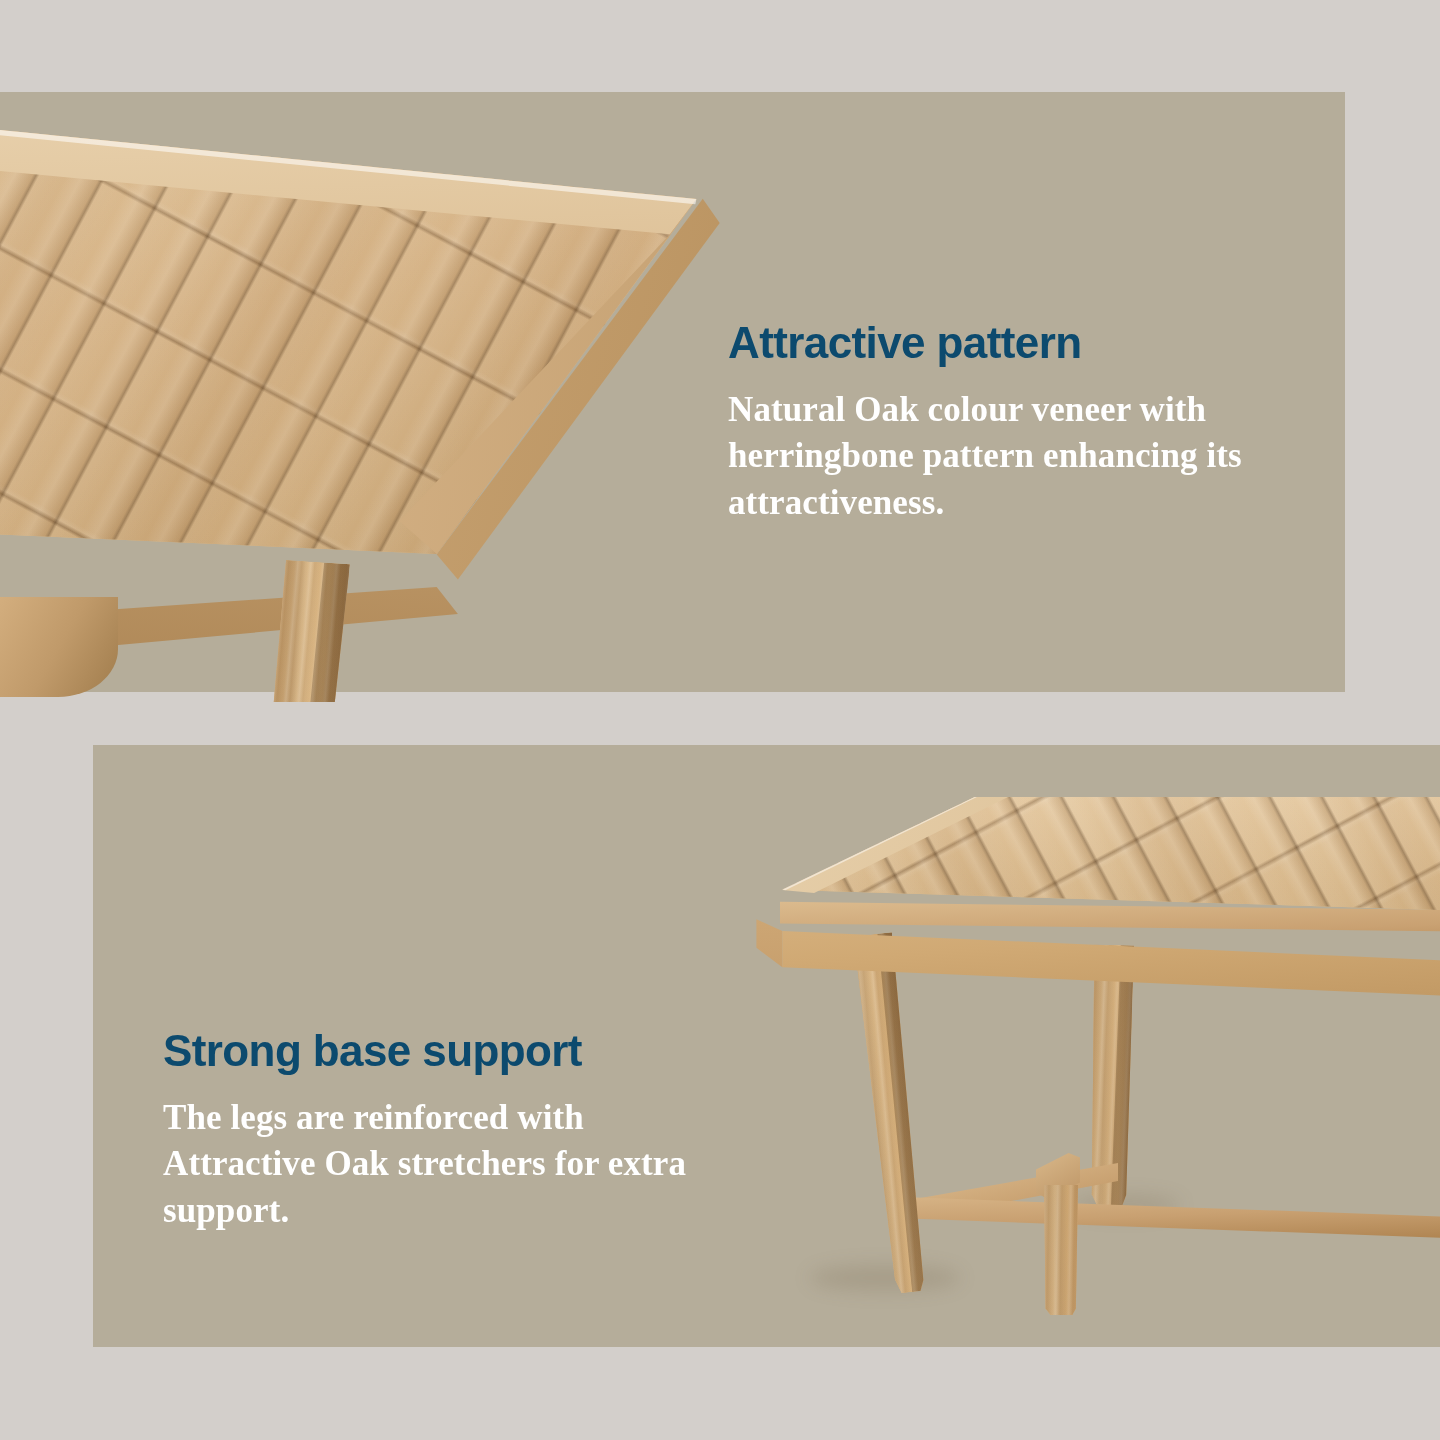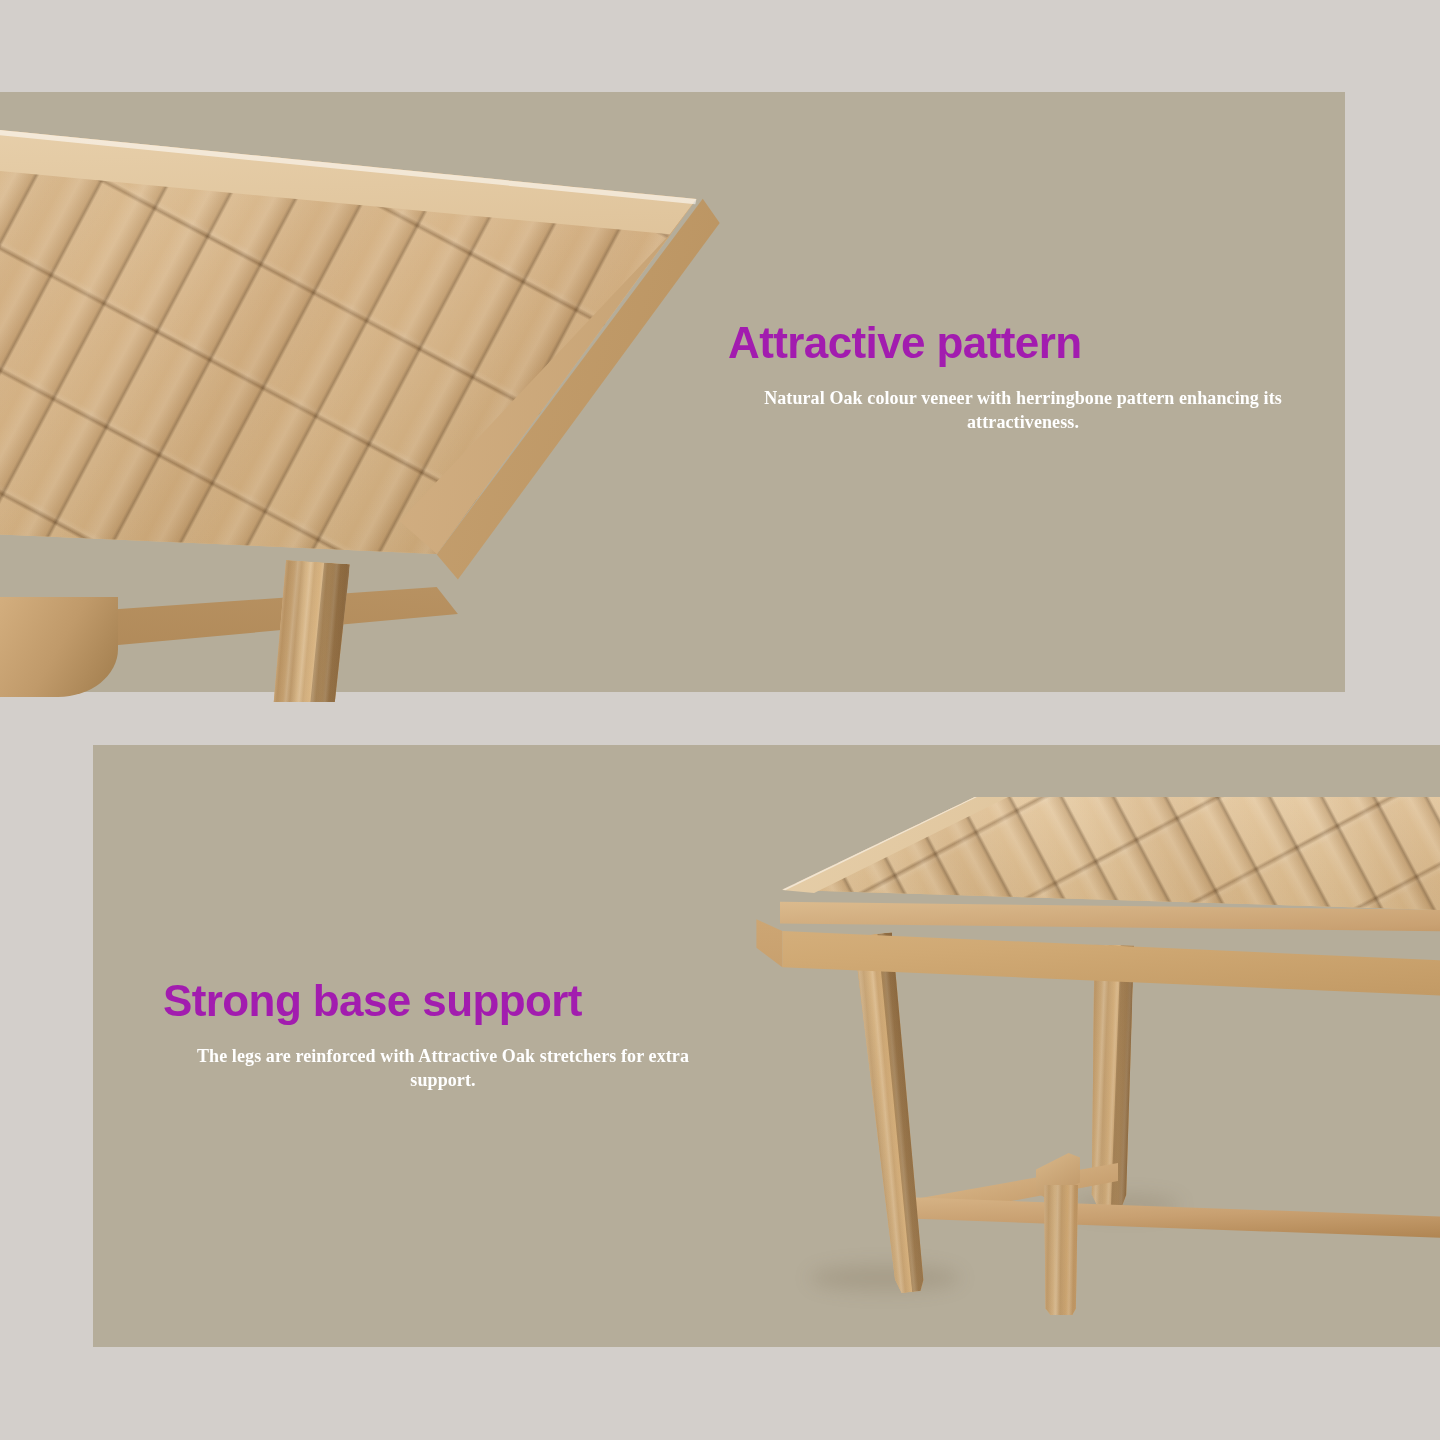--- a/index.html
+++ b/index.html
@@ -20,40 +20,39 @@
     position: absolute;
     background: #b5ad9a;
     overflow: hidden;
   }
   #panel-top    { left: 0px;  top: 92px;  width: 1345px; height: 600px; }
   #panel-bottom { left: 93px; top: 745px; width: 1347px; height: 602px; }
 
   
   .text-block { position: absolute; }
   #text-block-top    { left: 728px; top: 320px; width: 590px; }
-  #text-block-bottom { left: 163px; top: 978px; width: 560px; }
+  #text-block-bottom { left: 163px; top: 1028px; width: 560px; }
 
   .feature-heading {
     font-family: "Liberation Sans", sans-serif;
     font-weight: 700;
     font-size: 44px;
     letter-spacing: -0.6px;
-    color: #a21caf;
+    color: #0c4a6e;
     line-height: 1.06;
     margin: 0 0 20px 0;
   }
   .feature-body {
     font-family: "Liberation Serif", serif;
     font-weight: 700;
-    font-size: 18px;
+    font-size: 35px;
     line-height: 1.33;
     color: #ffffff;
     margin: 0;
     letter-spacing: 0.1px;
-    text-align: center;
   }
 
   
   .photo-stage {
     position: absolute;
     overflow: hidden;
   }
   #photo-stage-top    { left: 0px;  top: 92px;  width: 800px;  height: 610px; }
   #photo-stage-bottom { left: 640px; top: 745px; width: 800px; height: 602px; }
 

